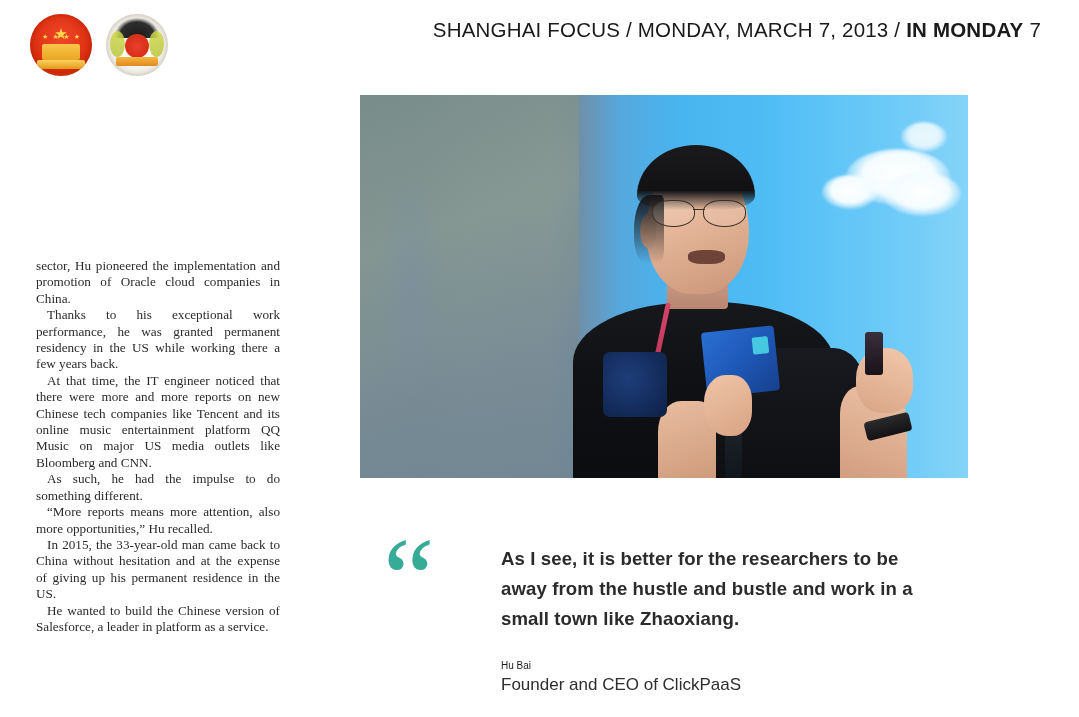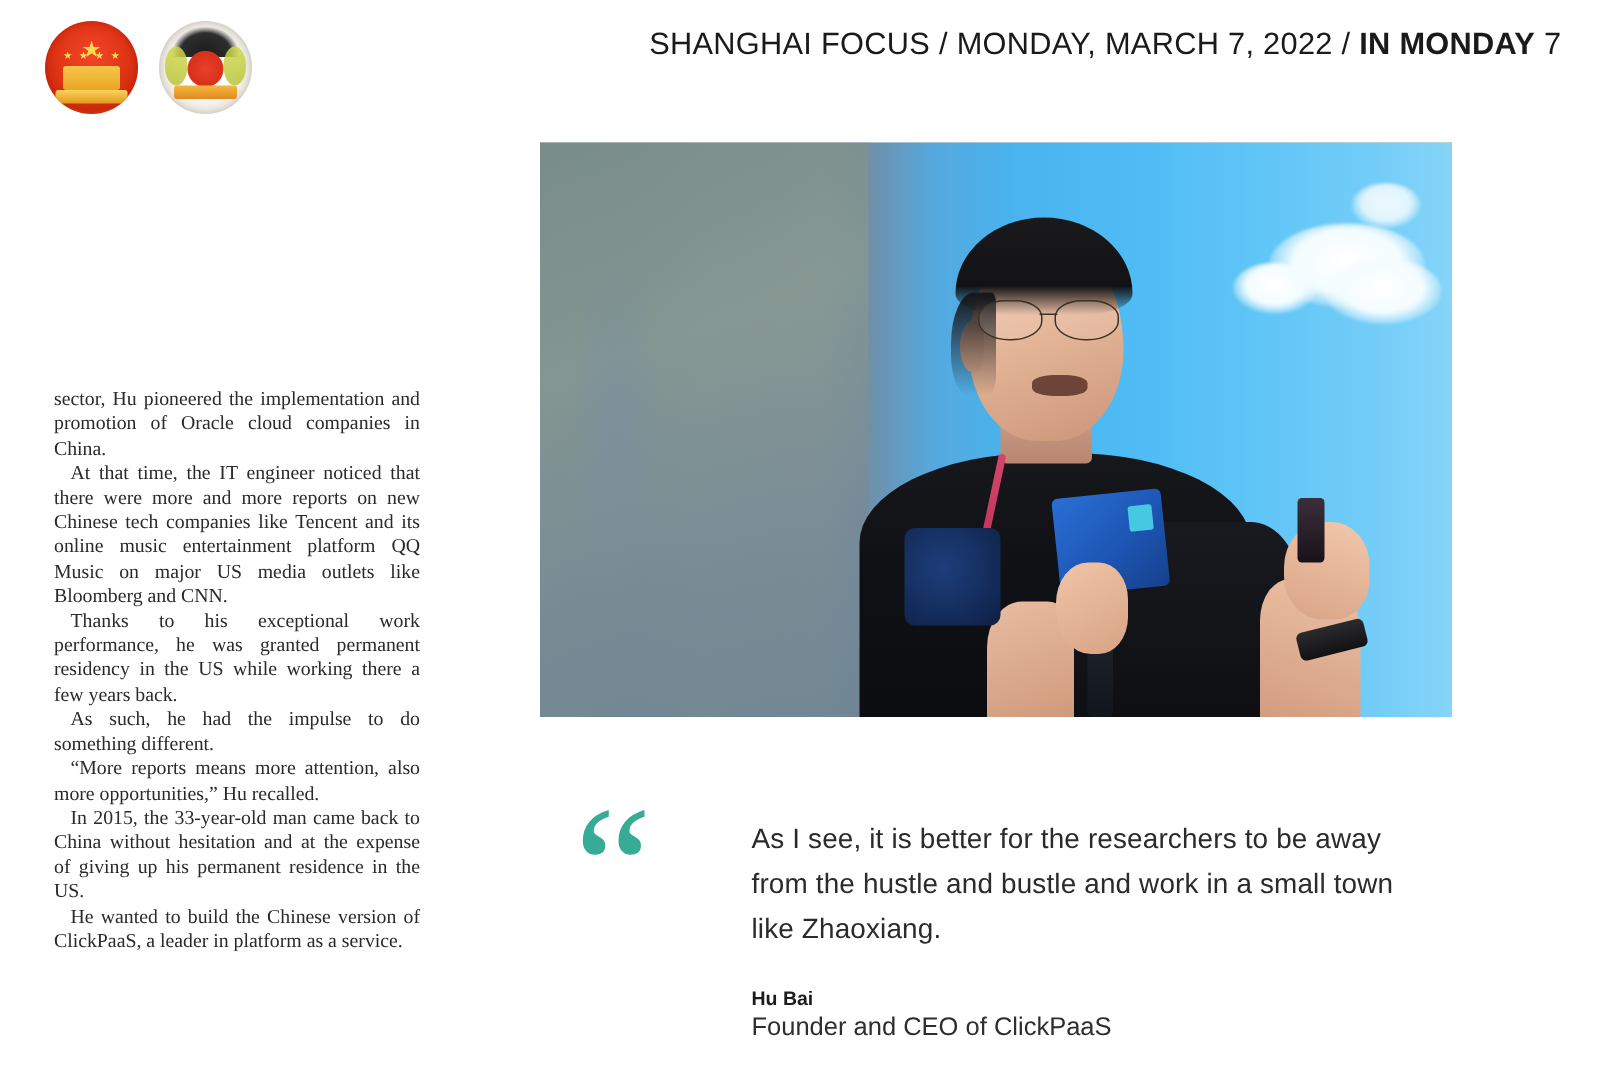--- a/index.html
+++ b/index.html
@@ -442,29 +442,29 @@
     position: absolute;
     left: 118px;
     top: 8px;
     width: 430px;
   }
   .quote-text {
     margin: 0;
     font-size: 18.6px;
     line-height: 30px;
     color: #2b2b2b;
-    font-weight: 400;
+    font-weight: 700;
     letter-spacing: .1px;
   }
   .quote-attrib {
     margin-top: 22px;
   }
   .attrib-name {
-    font-size: 13px;
-    font-weight: 700;
+    font-size: 10px;
+    font-weight: 400;
     color: #1c1c1c;
     line-height: 19px;
   }
   .attrib-role {
     font-size: 17px;
     font-weight: 400;
     color: #2e2e2e;
     line-height: 20px;
   }
 </style>
@@ -488,32 +488,32 @@
     <div class="emblem emblem-cppcc">
       <span class="ring-top"></span>
       <span class="wing-l"></span>
       <span class="wing-r"></span>
       <span class="center"></span>
       <span class="bar"></span>
     </div>
   </div>
 
   <div class="header-line">
-    <span class="hl-reg">SHANGHAI FOCUS</span><span class="hl-reg"> / </span><span class="hl-reg">MONDAY, MARCH 7, 2022</span><span class="hl-reg"> / </span><span class="hl-bold">IN MONDAY</span><span class="hl-page">7</span>
+    <span class="hl-reg">SHANGHAI FOCUS</span><span class="hl-reg"> / </span><span class="hl-reg">MONDAY, MARCH 7, 2013</span><span class="hl-reg"> / </span><span class="hl-bold">IN MONDAY</span><span class="hl-page">7</span>
   </div>
 </div>
 
 <div class="article-col">
   <p>sector, Hu pioneered the implementation and promotion of Oracle cloud companies in China.</p>
+  <p>Thanks to his exceptional work performance, he was granted permanent residency in the US while working there a few years back.</p>
   <p>At that time, the IT engineer noticed that there were more and more reports on new Chinese tech companies like Tencent and its online music entertainment platform QQ Music on major US media outlets like Bloomberg and CNN.</p>
-  <p>Thanks to his exceptional work performance, he was granted permanent residency in the US while working there a few years back.</p>
   <p>As such, he had the impulse to do something different.</p>
   <p>“More reports means more attention, also more opportunities,” Hu recalled.</p>
   <p>In 2015, the 33-year-old man came back to China without hesitation and at the expense of giving up his permanent residence in the US.</p>
-  <p>He wanted to build the Chinese version of ClickPaaS, a leader in platform as a service.</p>
+  <p>He wanted to build the Chinese version of Salesforce, a leader in platform as a service.</p>
 </div>
 
 <div class="photo">
   <div class="photo-sky"></div>
   <div class="photo-sky-left"></div>
 
   <div class="cloud cloud-a"></div>
   <div class="cloud cloud-b"></div>
   <div class="cloud cloud-c"></div>
   <div class="cloud cloud-d"></div>

